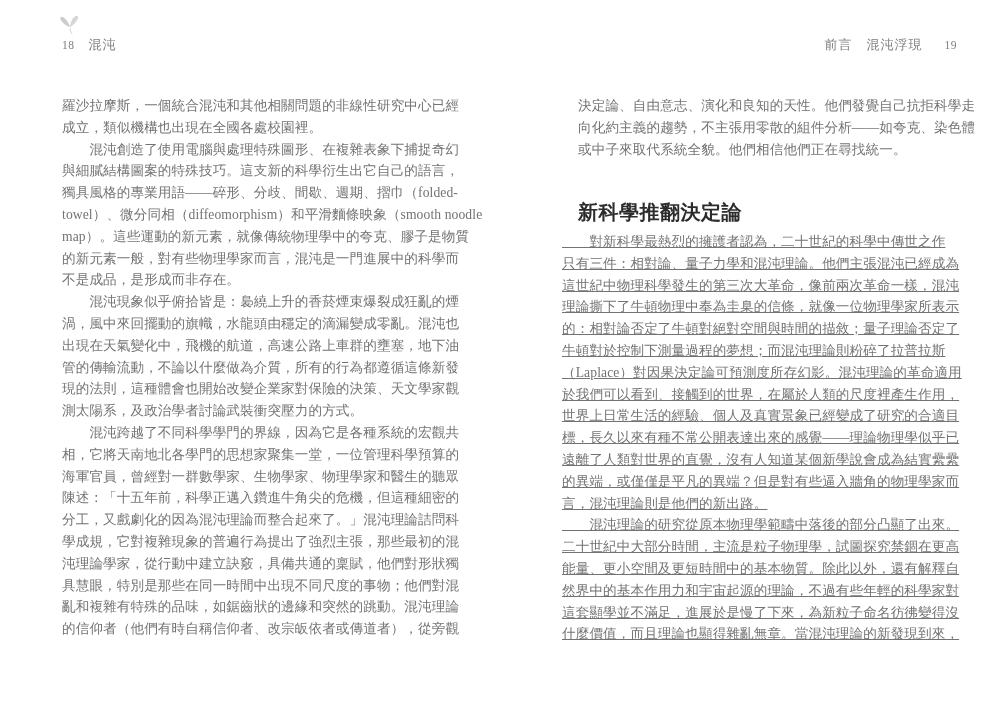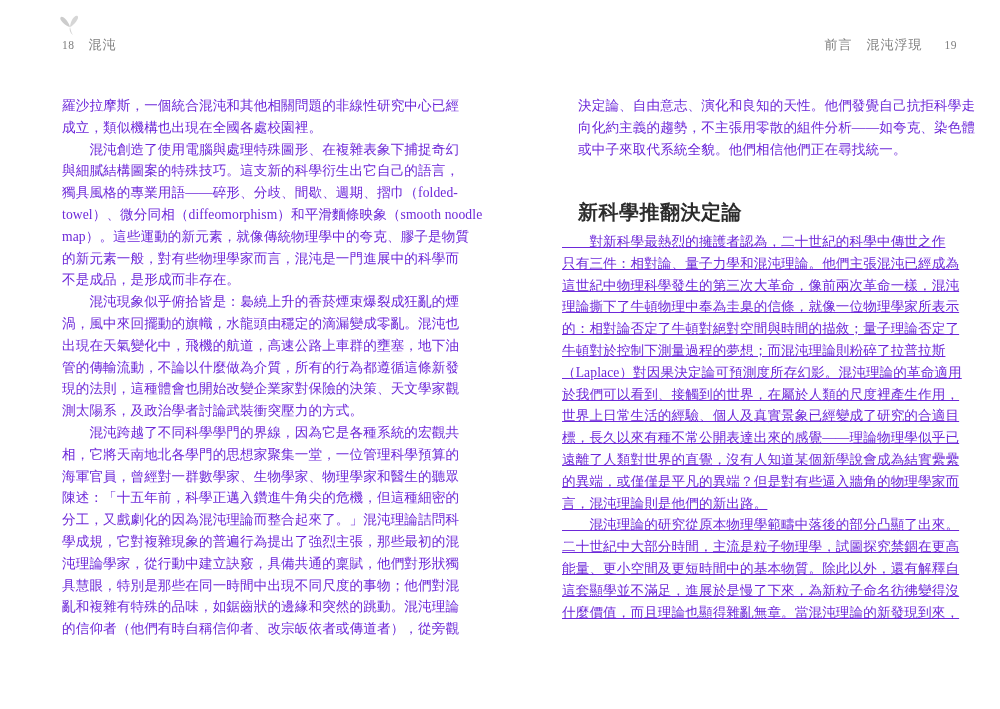--- a/index.html
+++ b/index.html
@@ -40,21 +40,21 @@
     font-size: 11.5px;
     letter-spacing: 0.5px;
   }
   .running-head .gap-sm { display: inline-block; width: 14px; }
   .running-head .gap-lg { display: inline-block; width: 22px; }
   .body-text {
     position: absolute;
     width: 400px;
     font-size: 13.6px;
     line-height: 21.8px;
-    color: #6d28d9;
+    color: #737373;
     letter-spacing: 0.1px;
   }
   .body-text .line {
     white-space: pre;
     height: 21.8px;
   }
   .left-body  { left: 62px;  top: 95px; }
   .right-body-1 { left: 562px; top: 95px; margin-left: 16px; }
   .right-body-2 { left: 562px; top: 231px; text-decoration: underline; }
   .section-heading {
@@ -132,18 +132,19 @@
         <div class="line">（Laplace）對因果決定論可預測度所存幻影。混沌理論的革命適用</div>
         <div class="line">於我們可以看到、接觸到的世界，在屬於人類的尺度裡產生作用，</div>
         <div class="line">世界上日常生活的經驗、個人及真實景象已經變成了研究的合適目</div>
         <div class="line">標，長久以來有種不常公開表達出來的感覺——理論物理學似乎已</div>
         <div class="line">遠離了人類對世界的直覺，沒有人知道某個新學說會成為結實纍纍</div>
         <div class="line">的異端，或僅僅是平凡的異端？但是對有些逼入牆角的物理學家而</div>
         <div class="line">言，混沌理論則是他們的新出路。</div>
         <div class="line">　　混沌理論的研究從原本物理學範疇中落後的部分凸顯了出來。</div>
         <div class="line">二十世紀中大部分時間，主流是粒子物理學，試圖探究禁錮在更高</div>
         <div class="line">能量、更小空間及更短時間中的基本物質。除此以外，還有解釋自</div>
+        <div class="line">然界中的基本作用力和宇宙起源的理論，不過有些年輕的科學家對</div>
         <div class="line">這套顯學並不滿足，進展於是慢了下來，為新粒子命名彷彿變得沒</div>
         <div class="line">什麼價值，而且理論也顯得雜亂無章。當混沌理論的新發現到來，</div>
       </div>
   </div>
 
 </div>
 
 </body></html>

